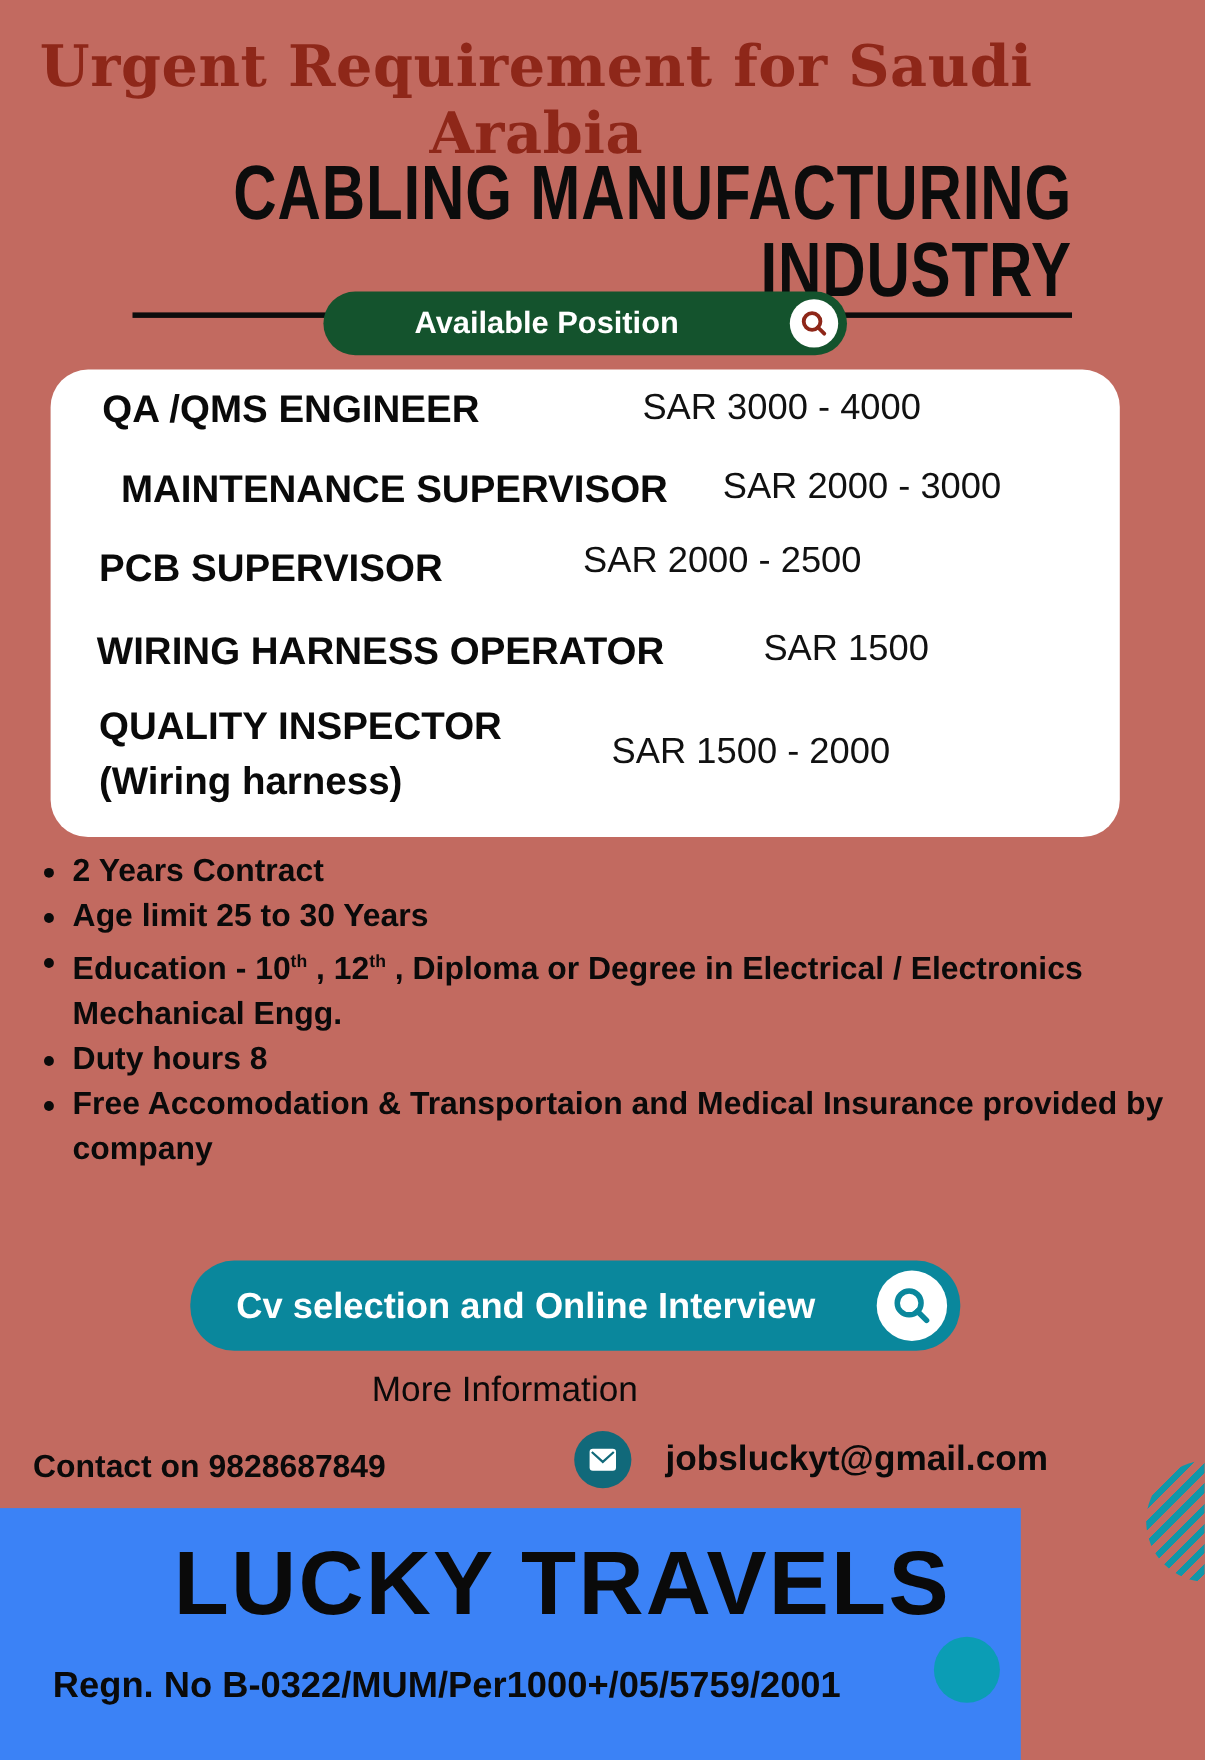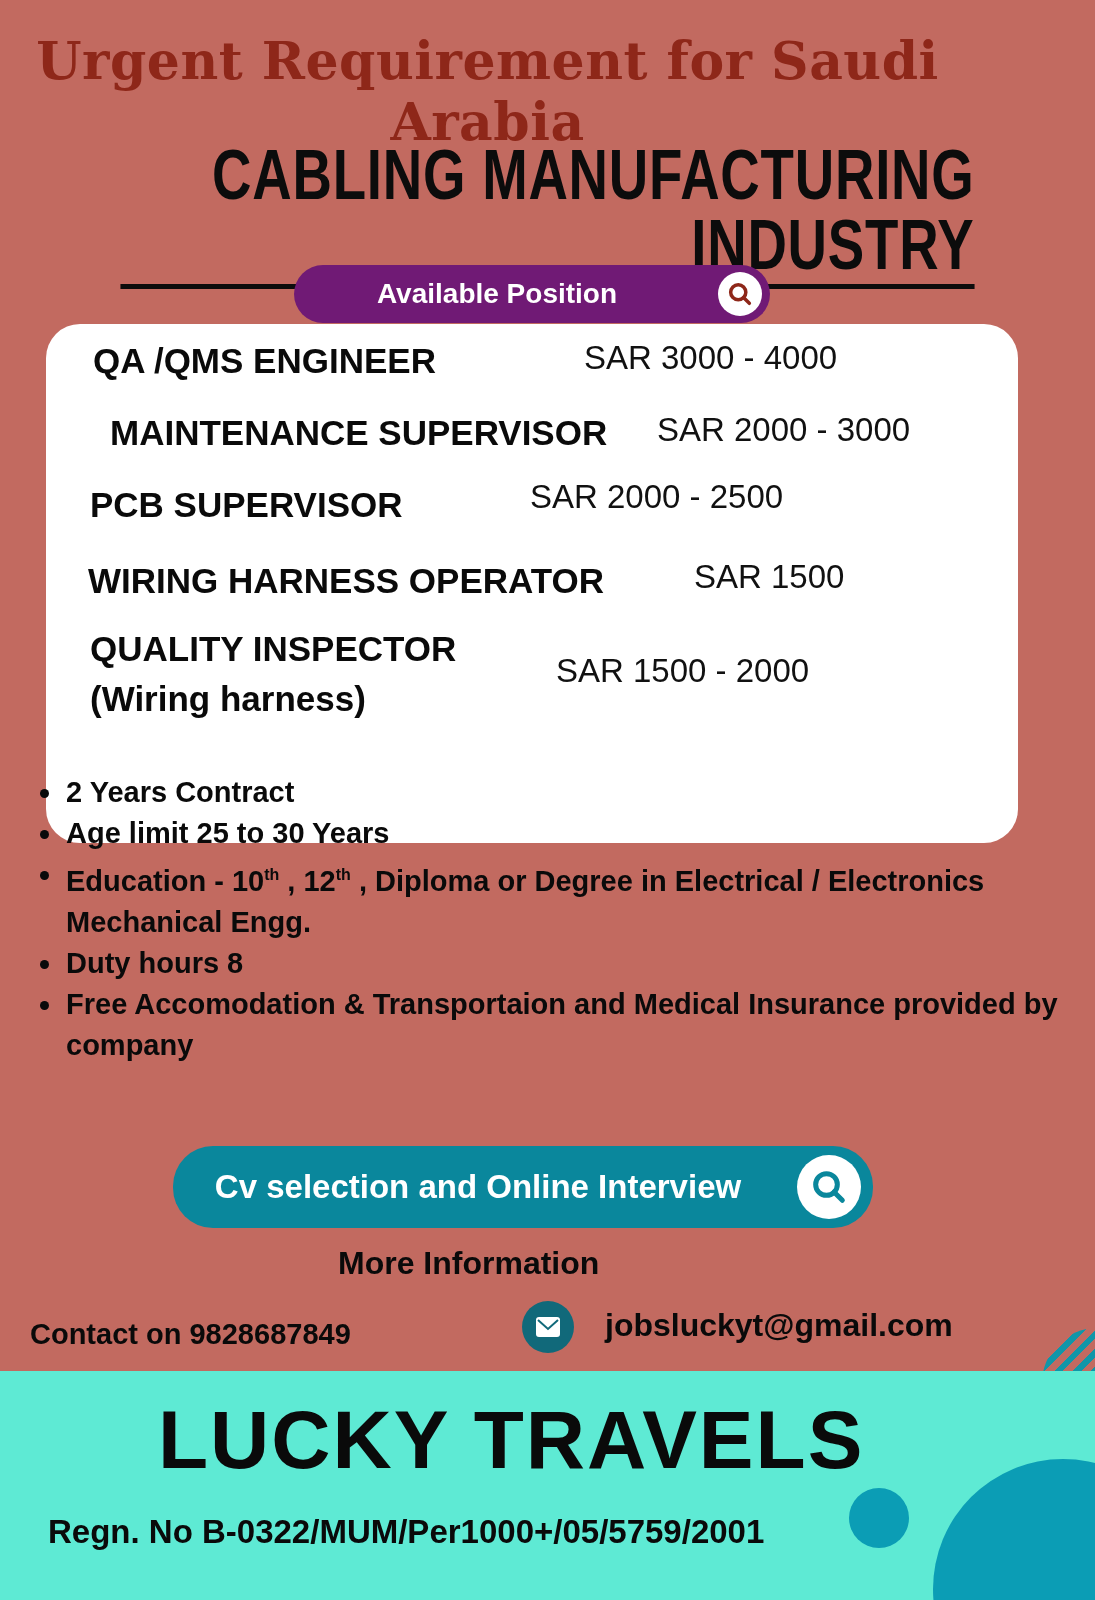--- a/index.html
+++ b/index.html
@@ -18,68 +18,68 @@
     font-family: "Liberation Sans", sans-serif; font-weight: bold; font-size: 70px;
     color: #0c0c0c; transform: scaleX(0.78); display: inline-block;
     border-bottom: 5px solid #0c0c0c; line-height: 1; padding-bottom: 4px;
     letter-spacing: 1px;
   }
 
   .pill {
     position: absolute; border-radius: 40px; display: flex; align-items: center;
     justify-content: center; color: #fff; font-weight: bold;
   }
-  .pill-red { left: 294px; top: 265px; width: 476px; height: 58px; background: #701a75; font-size: 28px; }
+  .pill-red { left: 294px; top: 265px; width: 476px; height: 58px; background: #14532d; font-size: 28px; }
   .pill-red .pill-label { margin-right: 70px; }
   .pill .search-circle {
     position: absolute; right: 8px; top: 50%; transform: translateY(-50%);
     background: #fff; border-radius: 50%; display: flex; align-items: center; justify-content: center;
   }
   .pill-red .search-circle { width: 44px; height: 44px; }
   .pill-teal { left: 173px; top: 1146px; width: 700px; height: 82px; background: #0a879c; font-size: 33px; }
   .pill-teal .pill-label { margin-right: 90px; }
   .pill-teal .search-circle { width: 64px; height: 64px; right: 12px; }
 
   .positions {
-    position: absolute; left: 46px; top: 324px; width: 972px; height: 519px;
+    position: absolute; left: 46px; top: 336px; width: 972px; height: 425px;
     background: #fff; border-radius: 34px;
   }
   .pos {
     position: absolute; font-weight: bold; font-size: 35px; color: #0a0a0a; line-height: 1.4;
     transform-origin: left center; white-space: nowrap;
   }
   .sal { position: absolute; font-size: 33px; color: #111; white-space: nowrap; transform-origin: left center; }
 
   .bullets {
     position: absolute; left: 38px; top: 772px; width: 1040px; list-style: none;
   }
   .bullets li {
     position: relative; padding-left: 28px; font-weight: bold; font-size: 29px; line-height: 41px; color: #0a0a0a;
   }
   .bullets li::before {
     content: ""; position: absolute; left: 2px; top: 17px; width: 9px; height: 9px; border-radius: 50%; background: #0a0a0a;
   }
   .bullets sup { font-size: 16px; }
 
   .more-info {
-    position: absolute; left: 338px; top: 1245px; font-weight: bold; font-size: 32px; color: #0a0a0a; text-align: center;
+    position: absolute; left: 338px; top: 1245px; font-weight: normal; font-size: 32px; color: #0a0a0a; text-align: center;
   }
   .contact {
     position: absolute; left: 30px; top: 1318px; font-weight: bold; font-size: 29px; color: #0a0a0a;
   }
   .mail-badge {
     position: absolute; left: 522px; top: 1301px; width: 52px; height: 52px; border-radius: 50%;
     background: #11697a; display: flex; align-items: center; justify-content: center;
   }
   .email {
     position: absolute; left: 605px; top: 1307px; font-weight: bold; font-size: 32px; color: #0a0a0a;
   }
 
   .footer {
-    position: absolute; left: 0; top: 1371px; width: 1095px; height: 229px; background: #5eead4; overflow: hidden;
+    position: absolute; left: 0; top: 1371px; width: 928px; height: 229px; background: #3b82f6; overflow: hidden;
   }
   .brand {
     position: absolute; left: 158px; top: 22px; font-size: 82px; font-weight: bold; color: #0a0a0a; letter-spacing: 2px;
   }
   .regn {
     position: absolute; left: 48px; top: 142px; font-size: 33px; color: #0a0a0a; font-weight: bold;
   }
   .deco-dot {
     position: absolute; left: 849px; top: 117px; width: 60px; height: 60px; border-radius: 50%; background: #0b9db5;
   }

